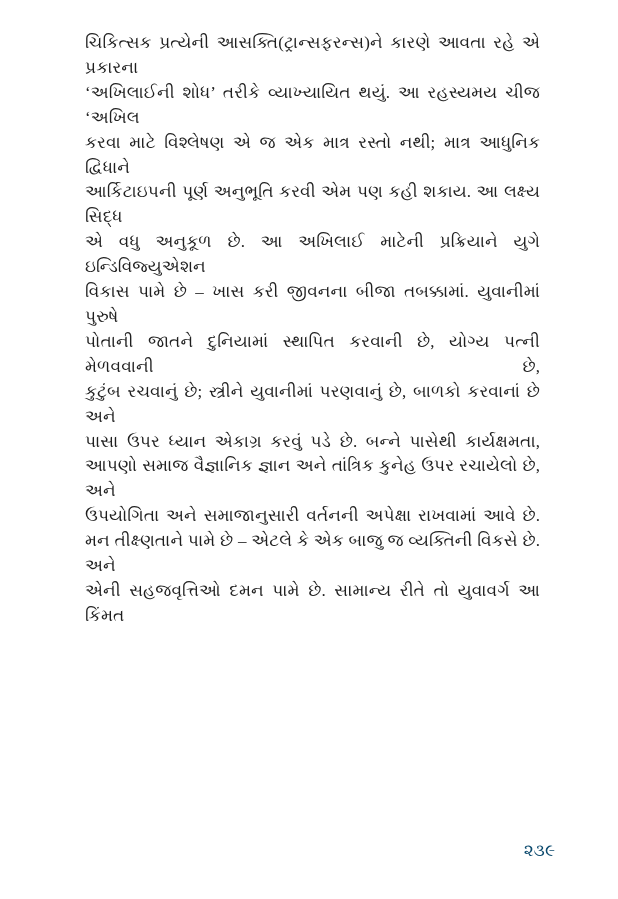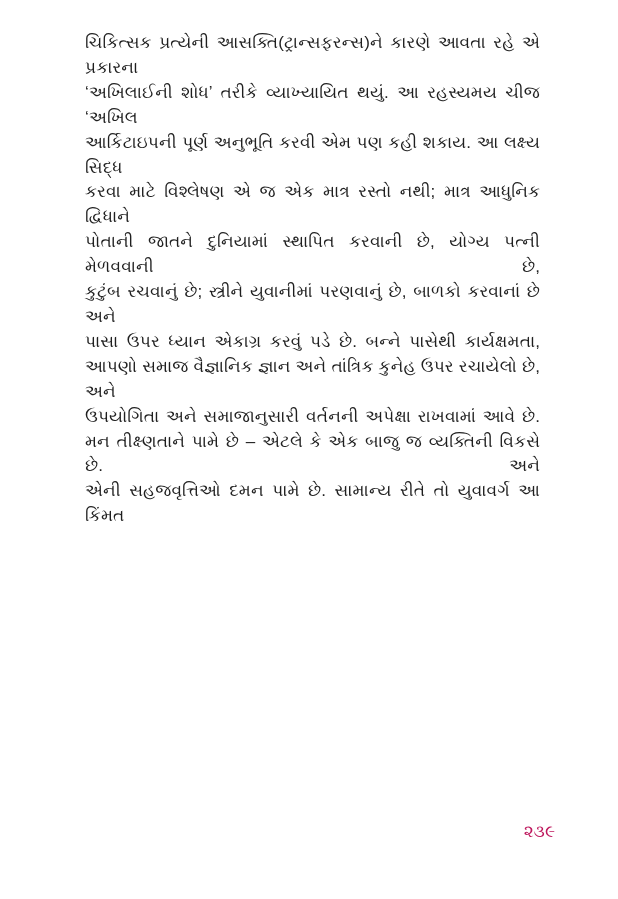--- a/index.html
+++ b/index.html
@@ -6,56 +6,58 @@
     margin: 0;
     padding: 0;
     background: #ffffff;
   }
   .page {
     position: relative;
     width: 618px;
     height: 899px;
     background: #ffffff;
     overflow: hidden;
-    font-family: Liberation Sans, sans-serif;
+    font-family: Liberation Serif, serif;
     color: #1f1f1f;
   }
   .text-block {
     position: absolute;
     left: 85px;
     top: 31px;
     width: 455px;
   }
   .line {
     font-size: 17px;
     line-height: 24.9px;
     text-align: justify;
     text-align-last: justify;
     -moz-text-align-last: justify;
     letter-spacing: 0.1px;
     white-space: normal;
   }
   .page-number {
     position: absolute;
-    top: 820px;
+    top: 839px;
     right: 63px;
     font-size: 17px;
     line-height: 24px;
-    color: #be185d;
+    color: #0c4a6e;
   }
 </style>
 </head>
 <body>
 
 <div class="page">
   <div class="text-block">
     <div class="line">ચિકિત્સક પ્રત્યેની આસક્તિ(ટ્રાન્સફરન્સ)ને કારણે આવતા રહે એ પ્રકારના</div>
     <div class="line">‘અખિલાઈની શોધ’ તરીકે વ્યાખ્યાયિત થયું. આ રહસ્યમય ચીજ ‘અખિલ</div>
+    <div class="line">કરવા માટે વિશ્લેષણ એ જ એક માત્ર રસ્તો નથી; માત્ર આધુનિક દ્વિધાને</div>
     <div class="line">આર્કિટાઇપની પૂર્ણ અનુભૂતિ કરવી એમ પણ કહી શકાય. આ લક્ષ્ય સિદ્ધ</div>
-    <div class="line">કરવા માટે વિશ્લેષણ એ જ એક માત્ર રસ્તો નથી; માત્ર આધુનિક દ્વિધાને</div>
+    <div class="line">એ વધુ અનુકૂળ છે. આ અખિલાઈ માટેની પ્રક્રિયાને યુગે ઇન્ડિવિજ્યુએશન</div>
+    <div class="line">વિકાસ પામે છે – ખાસ કરી જીવનના બીજા તબક્કામાં. યુવાનીમાં પુરુષે</div>
     <div class="line">પોતાની જાતને દુનિયામાં સ્થાપિત કરવાની છે, યોગ્ય પત્ની મેળવવાની છે,</div>
     <div class="line">કુટુંબ રચવાનું છે; સ્ત્રીને યુવાનીમાં પરણવાનું છે, બાળકો કરવાનાં છે અને</div>
     <div class="line">પાસા ઉપર ધ્યાન એકાગ્ર કરવું પડે છે. બન્ને પાસેથી કાર્યક્ષમતા,</div>
     <div class="line">આપણો સમાજ વૈજ્ઞાનિક જ્ઞાન અને તાંત્રિક કુનેહ ઉપર રચાયેલો છે, અને</div>
     <div class="line">ઉપયોગિતા અને સમાજાનુસારી વર્તનની અપેક્ષા રાખવામાં આવે છે.</div>
     <div class="line">મન તીક્ષ્ણતાને પામે છે – એટલે કે એક બાજુ જ વ્યક્તિની વિકસે છે. અને</div>
     <div class="line">એની સહજવૃત્તિઓ દમન પામે છે. સામાન્ય રીતે તો યુવાવર્ગ આ કિંમત</div>
 
   </div>
   <div class="page-number">૨૩૯</div>

